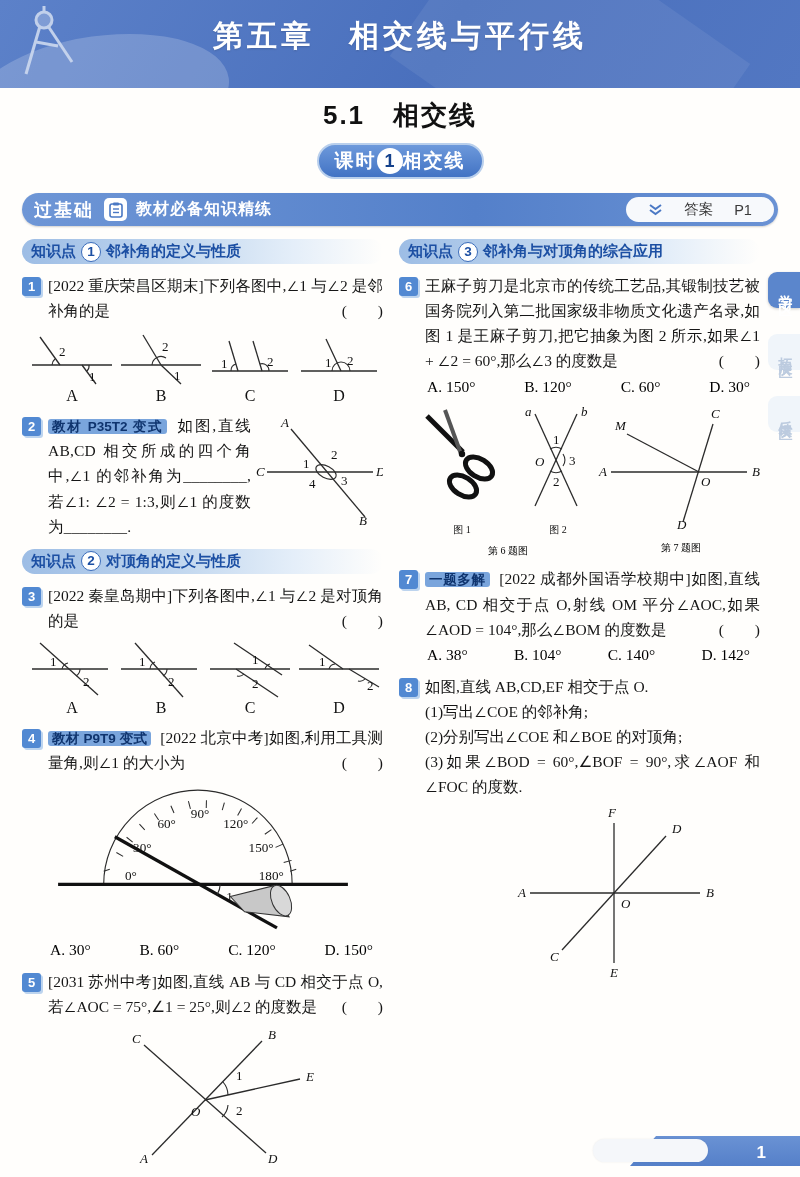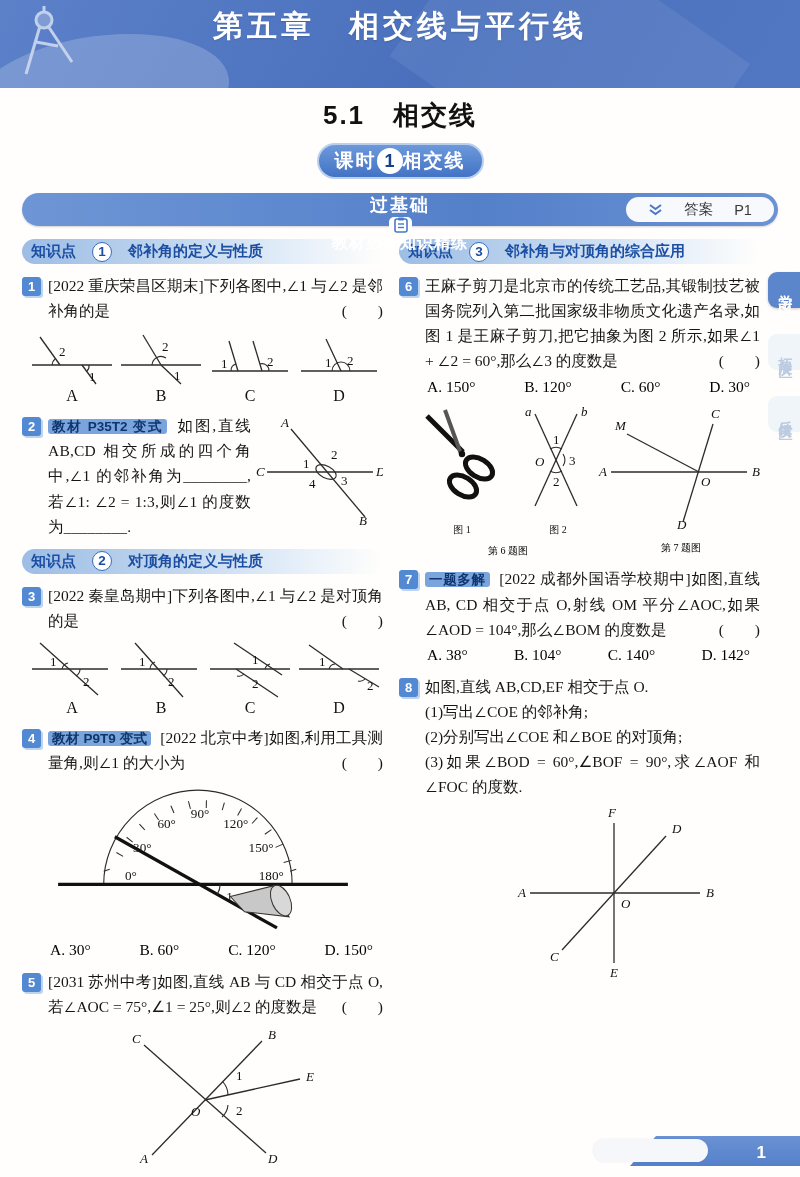--- a/index.html
+++ b/index.html
@@ -3,40 +3,40 @@
 <meta charset="utf-8">
 <style>
   * { margin:0; padding:0; box-sizing:border-box; }
   body { background:#e8e8e8; font-family:"Liberation Serif", serif; }
   .page { position:relative; width:800px; height:1177px; background:#fffefc; overflow:hidden; margin:0 auto; }
 
   
   .header { position:relative; height:88px; background:linear-gradient(120deg,#5c81c9 0%,#4a70bd 55%,#5277c2 100%); overflow:hidden; }
   .header::before { content:""; position:absolute; left:-30px; top:36px; width:260px; height:120px; background:rgba(255,255,255,.55); border-radius:50%; transform:rotate(-8deg); opacity:.35; }
   .header::after { content:""; position:absolute; right:80px; top:-40px; width:300px; height:200px; background:rgba(255,255,255,.07); transform:rotate(35deg); }
-  .chapter-title { position:relative; z-index:2; text-align:center; padding-top:6px; color:#fff; font-family:"Liberation Sans",sans-serif; font-weight:bold; font-size:30px; letter-spacing:4px; text-shadow:0 1px 2px rgba(0,0,0,.15); }
+  .chapter-title { position:relative; z-index:2; text-align:center; padding-top:16px; color:#fff; font-family:"Liberation Sans",sans-serif; font-weight:bold; font-size:30px; letter-spacing:4px; text-shadow:0 1px 2px rgba(0,0,0,.15); }
   .compass { position:absolute; left:6px; top:2px; z-index:1; }
 
   
   .section-title { text-align:center; margin-top:10px; font-family:"Liberation Sans",sans-serif; font-weight:bold; font-size:26px; color:#111; letter-spacing:2px; }
   .lesson-pill { width:fit-content; margin:10px auto 0; display:flex; align-items:center; background:linear-gradient(#6d99db,#4273c4); border:2px solid #b9cfec; border-radius:20px; padding:3px 16px; color:#fff; font-family:"Liberation Sans",sans-serif; font-weight:bold; font-size:19px; letter-spacing:2px; }
   .lesson-num { width:26px; height:26px; background:#fff; color:#14418c; border-radius:50%; text-align:center; line-height:26px; font-size:18px; letter-spacing:0; }
 
   
-  .basics-bar { position:relative; margin:14px 22px 0; height:33px; border-radius:18px; background:linear-gradient(90deg,#6e96d6,#5480ca 60%,#6a92d4); display:flex; align-items:center; padding:0 12px; box-shadow:0 1px 2px rgba(0,0,0,.18);flex-direction:column; }
+  .basics-bar { position:relative; margin:14px 22px 0; height:33px; border-radius:18px; background:linear-gradient(90deg,#6e96d6,#5480ca 60%,#6a92d4); display:flex; align-items:center; padding:0 12px; box-shadow:0 1px 2px rgba(0,0,0,.18); }
   .basics-title { color:#fff; font-family:"Liberation Sans",sans-serif; font-weight:bold; font-size:18px; letter-spacing:2px; }
   .clipboard-badge { width:23px; height:23px; background:#fff; border-radius:5px; margin:0 9px 0 10px; display:flex; align-items:center; justify-content:center; }
   .basics-sub { color:#fff; font-family:"Liberation Sans",sans-serif; font-weight:bold; font-size:16px; letter-spacing:1px; }
   .answer-pill { position:absolute; right:4px; top:4px; bottom:4px; width:148px; background:#f7f9fc; border-radius:13px; display:flex; align-items:center; justify-content:center; gap:21px; font-size:14.5px; color:#3a3a3a; font-family:"Liberation Sans",sans-serif; }
 
   
   .content { display:flex; gap:16px; padding:13px 40px 0 22px; }
   .col { width:361px; }
 
-  .kp-bar { height:25px; border-radius:13px; background:linear-gradient(90deg,#9dbde5 0%,#c3d8ef 45%,#e4eef9 75%,rgba(255,255,255,0) 100%); display:flex; align-items:center; gap:16px; padding:0 9px; margin-bottom:9px; font-family:"Liberation Sans",sans-serif; font-weight:bold; color:#1c4fa3; font-size:15px; white-space:nowrap; }
+  .kp-bar { height:25px; border-radius:13px; background:linear-gradient(90deg,#9dbde5 0%,#c3d8ef 45%,#e4eef9 75%,rgba(255,255,255,0) 100%); display:flex; align-items:center; gap:5px; padding:0 9px; margin-bottom:9px; font-family:"Liberation Sans",sans-serif; font-weight:bold; color:#1c4fa3; font-size:15px; white-space:nowrap; }
   .kp-num { flex:0 0 20px; height:20px; background:#fff; border:1.6px solid #3a6cba; border-radius:50%; text-align:center; line-height:18px; font-size:13.5px; }
 
   .q { display:flex; gap:7px; margin-bottom:4px; }
   .q-num { flex:0 0 19px; height:19px; margin-top:4px; background:#5289d2; color:#fff; border-radius:3px; text-align:center; line-height:19px; font-family:"Liberation Sans",sans-serif; font-weight:bold; font-size:13px; box-shadow:2px 2px 0 #bdd4ee; }
   .q-body { flex:1; font-size:15.5px; line-height:1.62; text-align:justify; color:#161616; }
   .inline-badge { background:#7aa5dc; color:#0f346e; font-family:"Liberation Sans",sans-serif; font-weight:bold; font-size:13.5px; padding:0 4px; border-radius:3px; margin-right:5px; }
   .paren { float:right; }
   .blank-text { letter-spacing:.2px; }
 
   .figrow { display:flex; justify-content:space-between; padding:2px 2px 0 8px; margin-bottom:8px; }

